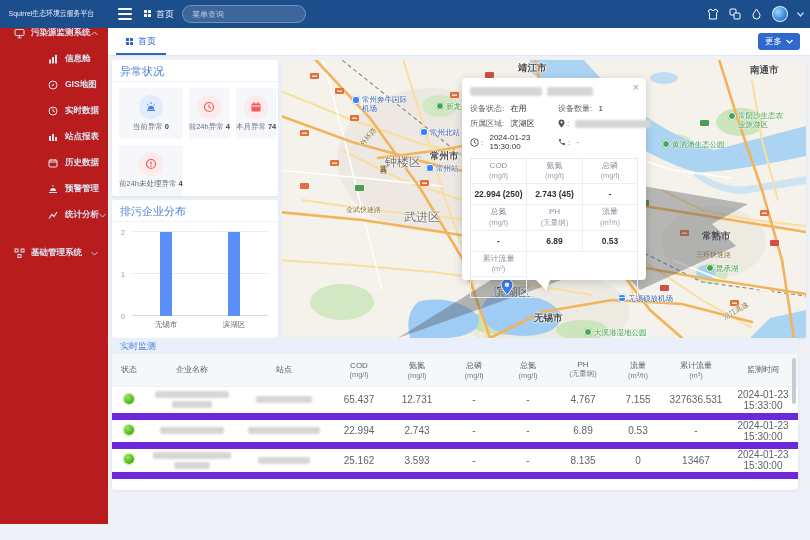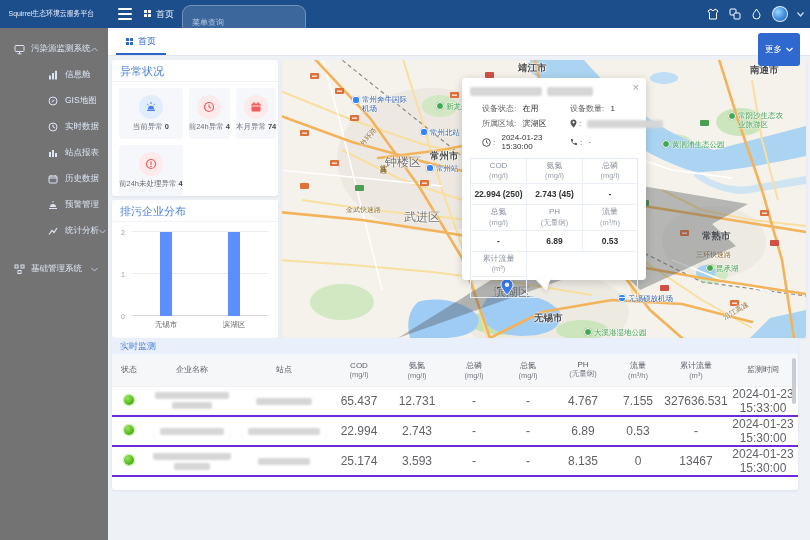--- a/index.html
+++ b/index.html
@@ -8,44 +8,44 @@
   .app { position:relative; width:810px; height:540px; overflow:hidden; background:#eef1f6; }
 
   
   .header { position:absolute; left:0; top:0; width:810px; height:28px; background:#1d4e8c; color:#fff; z-index:20; }
   .logo { position:absolute; left:0; top:0; width:108px; height:28px; line-height:28px; padding-left:10px; font-size:8px; white-space:nowrap; color:#e8eefc; transform:scaleX(.86); transform-origin:left center; }
   .hamburger { position:absolute; left:118px; top:8px; width:14px; height:12px; cursor:pointer; }
   .hamburger i { display:block; height:2px; background:#fff; margin-bottom:3px; border-radius:1px; }
   .crumb { position:absolute; left:144px; top:0; height:28px; display:flex; align-items:center; gap:4px; font-size:9px; color:#eef3fc; }
   .crumb .grid-ic { width:8px; height:8px; display:grid; grid-template-columns:3px 3px; grid-template-rows:3px 3px; gap:1px; }
   .crumb .grid-ic b { background:#fff; border-radius:.5px; }
-  .hsearch { position:absolute; left:182px; top:5px; width:124px; height:18px; background:rgba(255,255,255,.14); border:1px solid rgba(255,255,255,.28); border-radius:9px; display:flex; align-items:center; padding:16px 5px; gap:4px; }
+  .hsearch { position:absolute; left:182px; top:5px; width:124px; height:18px; background:rgba(255,255,255,.14); border:1px solid rgba(255,255,255,.28); border-radius:9px; display:flex; align-items:center; padding:8px 5px; gap:4px; }
   .hsearch input { flex:1; background:transparent; border:none; outline:none; color:#dfe8f6; font-size:8px; font-family:inherit; }
   .hsearch input::placeholder { color:#b9c9e2; }
   .hicons { position:absolute; right:6px; top:0; height:28px; display:flex; align-items:center; gap:9px; }
   .hicon { width:13px; height:13px; display:flex; align-items:center; justify-content:center; cursor:pointer; }
   .avatar { width:16px; height:16px; border-radius:50%; background:radial-gradient(circle at 35% 35%, #9fd6ff, #3e8ede 55%, #2b5ea8); border:1px solid rgba(255,255,255,.8); cursor:pointer; }
   .hchev { cursor:pointer; display:flex; align-items:center; }
 
   
-  .sidebar { position:absolute; left:0; top:28px; width:108px; height:512px; background:#737373; z-index:15; }
+  .sidebar { position:absolute; left:0; top:12px; width:108px; height:512px; background:#b91c1c; z-index:15;font-weight:bold; }
   .sitem { position:relative; height:26px; display:flex; align-items:center; color:#dbe5f5; font-size:8.5px; cursor:pointer; white-space:nowrap; }
   .sitem .sic { width:11px; height:11px; margin-right:6px; flex:0 0 auto; display:flex; }
   .sitem.top { padding-left:14px; margin-top:8px; }
   .sitem.sub { padding-left:48px; }
   .sitem .sp { flex:1; }
   .sitem .chev { margin-right:10px; display:flex; }
 
   
   .tabstrip { position:absolute; left:108px; top:28px; width:702px; height:28px; background:#fff; border-bottom:1px solid #e3e6ec; z-index:10; }
   .tab { position:absolute; left:8px; top:0; height:27px; padding:0 10px; display:flex; align-items:center; gap:4px; font-size:9px; color:#2a63cb; cursor:pointer; }
   .tab .tgrid { width:8px; height:8px; display:grid; grid-template-columns:3px 3px; grid-template-rows:3px 3px; gap:1px; }
   .tab .tgrid b { background:#2a63cb; border-radius:.5px; }
   .tab .underline { position:absolute; left:0; right:0; bottom:0; height:2px; background:#2a63cb; }
-  .morebtn { position:absolute; right:10px; top:5px; height:33px; padding:0 7px; background:#2f68cf; color:#fff; font-size:8.5px; border:none; border-radius:3px; display:flex; align-items:center; gap:4px; cursor:pointer; font-family:inherit; }
+  .morebtn { position:absolute; right:10px; top:5px; height:17px; padding:0 7px; background:#2f68cf; color:#fff; font-size:8.5px; border:none; border-radius:3px; display:flex; align-items:center; gap:4px; cursor:pointer; font-family:inherit; }
 
   
   .content { position:absolute; left:108px; top:56px; width:702px; height:484px; }
   .card { position:absolute; background:#fff; border-radius:3px; box-shadow:0 1px 3px rgba(30,50,90,.07); }
   .ptitle { height:22px; line-height:22px; padding-left:8px; font-size:11px; color:#4a7fd4; border-bottom:1px solid #f0f2f6; }
 
   
   .alerts { left:4px; top:4px; width:166px; height:136px; }
   .tiles { display:grid; grid-template-columns:1fr 1fr 1fr; gap:6px; padding:6px 7px; }
   .tile { background:#f5f7fa; border-radius:3px; height:51px; display:flex; flex-direction:column; align-items:center; justify-content:center; gap:3px; cursor:pointer; }
@@ -84,38 +84,38 @@
   .shadow-arrow { position:absolute; left:0; top:0; z-index:3; }
 
   
   .popup { position:absolute; left:180px; top:18px; width:184px; height:202px; background:#fff; border-radius:4px; box-shadow:0 2px 10px rgba(0,0,0,.18); z-index:5; padding:8px 8px 6px; }
   .popup-arrow { position:absolute; left:255px; top:218px; width:0; height:0; border-left:8px solid transparent; border-right:8px solid transparent; border-top:13px solid #fff; transform:rotate(-12deg); z-index:5; filter:drop-shadow(0 2px 2px rgba(0,0,0,.12)); }
   .pclose { position:absolute; right:7px; top:4px; font-size:11px; color:#9aa0a8; cursor:pointer; line-height:1; }
   .ptitle-blur { display:flex; gap:5px; margin:1px 0 7px; }
   .blur { background:#d6d6d6; filter:blur(1.3px); border-radius:2px; display:inline-block; }
   .pinfo { display:grid; grid-template-columns:88px 1fr; row-gap:4px; font-size:8px; color:#666; margin-bottom:7px; }
   .pinfo .pv { color:#333; }
-  .prow { display:flex; align-items:center; gap:2px;margin-left:12px; }
+  .prow { display:flex; align-items:center; gap:2px; }
   .prow svg { flex:0 0 auto; }
   .ptable { border:1px solid #e3eaf4; }
   .ptr { display:grid; grid-template-columns:56px 56px 1fr; }
   .pth, .ptd { border-right:1px solid #e9eef7; border-bottom:1px solid #e9eef7; text-align:center; }
   .pth { padding:2px 0 3px; }
   .pth .n { font-size:8px; color:#8a919c; line-height:1.3; }
   .pth .u { font-size:7.5px; color:#9aa1ab; line-height:1.2; }
   .ptd { font-size:8.5px; font-weight:bold; color:#303133; padding:5px 0; }
   .noborder { border-right:none; border-bottom:none; }
 
   
   .tablecard { left:4px; top:282px; width:686px; height:152px; overflow:hidden; }
   .ttitle { height:16px; line-height:16px; background:#e9f0fc; color:#4a7fd4; font-size:9px; padding-left:8px; border-radius:3px 3px 0 0; }
   table.mon { width:686px; border-collapse:collapse; table-layout:fixed; }
   .mon thead td { background:#f6f7f9; height:32px; text-align:center; color:#5a5e66; font-size:8px; border-bottom:1px solid #eef0f3; }
   .mon thead .u { font-size:7.5px; color:#767b84; }
-  .mon tbody td { text-align:center; font-size:12px; color:#606266; border-bottom:2px solid #6d28d9; }
+  .mon tbody td { text-align:center; font-size:10px; color:#606266; border-bottom:7px solid #6d28d9; }
   .mon tbody tr.r1 td, .mon tbody tr.r3 td { height:30px; }
   .mon tbody tr.r2 td { height:26px; }
   .dot { display:inline-block; width:10px; height:10px; border-radius:50%; background:radial-gradient(circle at 35% 30%, #9be35c, #49b214 70%); box-shadow:0 0 0 1.5px #d4f3bc; }
   .namecell { display:flex; flex-direction:column; align-items:center; gap:3px; }
   .timecell { font-size:7.5px; }
   .vscroll { position:absolute; right:2px; top:20px; width:4px; height:46px; background:#c6cbd5; border-radius:2px; cursor:pointer; }
 </style>
 </head>
 <body>
 
@@ -711,21 +711,21 @@
           </tr>
           <tr class="r3">
             <td><span class="dot"></span></td>
             <td>
                 <span class="namecell">
                   <span class="blur" style="width:78px;height:7px;"></span>
                   <span class="blur" style="width:36px;height:7px;"></span>
                 </span>
               </td>
             <td><span class="blur" style="width:52px;height:7px;"></span></td>
-            <td>25.174</td>
+            <td>25.162</td>
             <td>3.593</td>
             <td>-</td>
             <td>-</td>
             <td>8.135</td>
             <td>0</td>
             <td>13467</td>
             <td class="timecell">2024-01-23 15:30:00</td>
           </tr>
         </tbody>
       </table>

